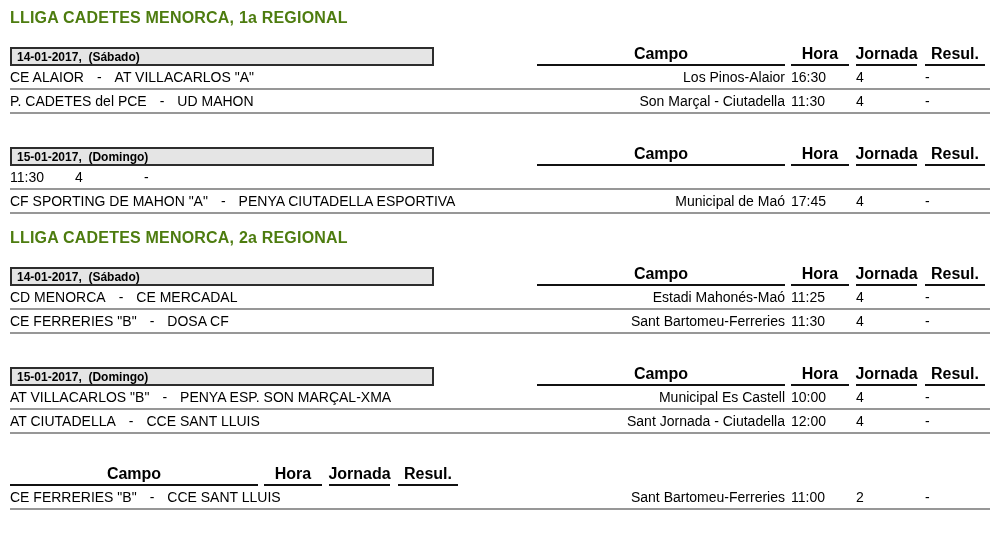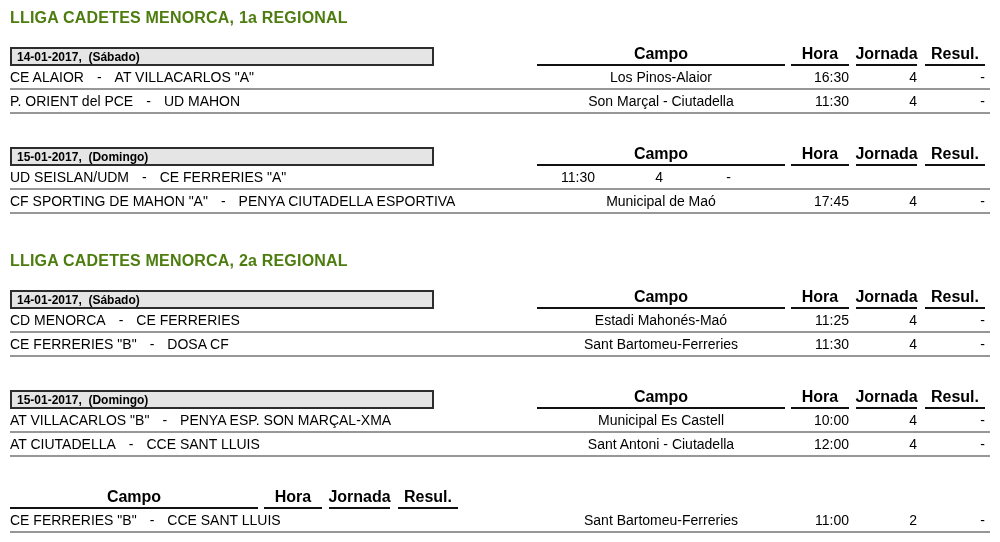--- a/index.html
+++ b/index.html
@@ -12,21 +12,21 @@
   }
   .report { padding: 8px 10px 0 10px; width: 1000px; }
 
   .league-title {
     font-size: 16px;
     font-weight: 700;
     line-height: 19px;
     letter-spacing: 0.2px;
     color: #4d7c0f;
   }
-  .league-section + .league-section { margin-top: 37px; }
+  .league-section + .league-section { margin-top: 14px; }
 
   .day-block { margin-top: 33px; }
   .league-title + .days-wrap > .day-block:first-child { margin-top: 20px; }
 
   
   .col-match   { width: 527px; flex: 0 0 527px; }
   .col-campo   { width: 248px; flex: 0 0 248px; margin-right: 6px; }
   .col-hora    { width: 58px;  flex: 0 0 58px;  margin-right: 7px; }
   .col-jornada { width: 61px;  flex: 0 0 61px;  margin-right: 8px; }
   .col-resul   { width: 60px;  flex: 0 0 60px; }
@@ -56,22 +56,22 @@
 
   .match-row {
     display: flex;
     align-items: center;
     height: 24px;
     border-bottom: 2px solid #979797;
     font-size: 14px;
   }
   .teams-cell { white-space: nowrap; overflow: hidden; }
   .vs-dash { display: inline-block; margin: 0 13px; }
-  .campo-cell { text-align: center; white-space: nowrap; overflow: hidden; }
-  .center-cell { text-align: right; }
+  .campo-cell { text-align: right; white-space: nowrap; overflow: hidden; }
+  .center-cell { text-align: left; }
 </style>
 </head>
 <body>
 
 <div class="report">
   <section class="league-section">
     <h1 class="league-title">LLIGA CADETES MENORCA, 1a REGIONAL</h1>
     <div class="days-wrap">
   <div class="day-block">
     <div class="header-row">
@@ -89,21 +89,21 @@
       <span>CE ALAIOR</span><span class="vs-dash">-</span><span>AT VILLACARLOS "A"</span>
     </div>
     <div class="col-campo campo-cell">Los Pinos-Alaior</div>
     <div class="col-hora center-cell">16:30</div>
     <div class="col-jornada center-cell">4</div>
     <div class="col-resul center-cell">-</div>
   </div>
 
   <div class="match-row">
     <div class="col-match teams-cell">
-      <span>P. ORIENT del PCE</span><span class="vs-dash">-</span><span>UD MAHON</span>
+      <span>P. CADETES del PCE</span><span class="vs-dash">-</span><span>UD MAHON</span>
     </div>
     <div class="col-campo campo-cell">Son Marçal - Ciutadella</div>
     <div class="col-hora center-cell">11:30</div>
     <div class="col-jornada center-cell">4</div>
     <div class="col-resul center-cell">-</div>
   </div>
 </div>
   </div>
 
   <div class="day-block">
@@ -111,23 +111,20 @@
       <div class="col-match">
         <div class="date-box">15-01-2017,  (Domingo)</div>
       </div>
       <div class="col-campo col-header">Campo</div>
       <div class="col-hora col-header">Hora</div>
       <div class="col-jornada col-header">Jornada</div>
       <div class="col-resul col-header">Resul.</div>
     </div>
     <div>
   <div class="match-row">
-    <div class="col-match teams-cell">
-      <span>UD SEISLAN/UDM</span><span class="vs-dash">-</span><span>CE FERRERIES "A"</span>
-    </div>
     <div class="col-hora center-cell">11:30</div>
     <div class="col-jornada center-cell">4</div>
     <div class="col-resul center-cell">-</div>
   </div>
 
   <div class="match-row">
     <div class="col-match teams-cell">
       <span>CF SPORTING DE MAHON "A"</span><span class="vs-dash">-</span><span>PENYA CIUTADELLA ESPORTIVA</span>
     </div>
     <div class="col-campo campo-cell">Municipal de Maó</div>
@@ -149,21 +146,21 @@
         <div class="date-box">14-01-2017,  (Sábado)</div>
       </div>
       <div class="col-campo col-header">Campo</div>
       <div class="col-hora col-header">Hora</div>
       <div class="col-jornada col-header">Jornada</div>
       <div class="col-resul col-header">Resul.</div>
     </div>
     <div>
   <div class="match-row">
     <div class="col-match teams-cell">
-      <span>CD MENORCA</span><span class="vs-dash">-</span><span>CE FERRERIES</span>
+      <span>CD MENORCA</span><span class="vs-dash">-</span><span>CE MERCADAL</span>
     </div>
     <div class="col-campo campo-cell">Estadi Mahonés-Maó</div>
     <div class="col-hora center-cell">11:25</div>
     <div class="col-jornada center-cell">4</div>
     <div class="col-resul center-cell">-</div>
   </div>
 
   <div class="match-row">
     <div class="col-match teams-cell">
       <span>CE FERRERIES "B"</span><span class="vs-dash">-</span><span>DOSA CF</span>
@@ -194,21 +191,21 @@
     <div class="col-campo campo-cell">Municipal Es Castell</div>
     <div class="col-hora center-cell">10:00</div>
     <div class="col-jornada center-cell">4</div>
     <div class="col-resul center-cell">-</div>
   </div>
 
   <div class="match-row">
     <div class="col-match teams-cell">
       <span>AT CIUTADELLA</span><span class="vs-dash">-</span><span>CCE SANT LLUIS</span>
     </div>
-    <div class="col-campo campo-cell">Sant Antoni - Ciutadella</div>
+    <div class="col-campo campo-cell">Sant Jornada - Ciutadella</div>
     <div class="col-hora center-cell">12:00</div>
     <div class="col-jornada center-cell">4</div>
     <div class="col-resul center-cell">-</div>
   </div>
 </div>
   </div>
 
   <div class="day-block">
     <div class="header-row">
       <div class="col-campo col-header">Campo</div>

